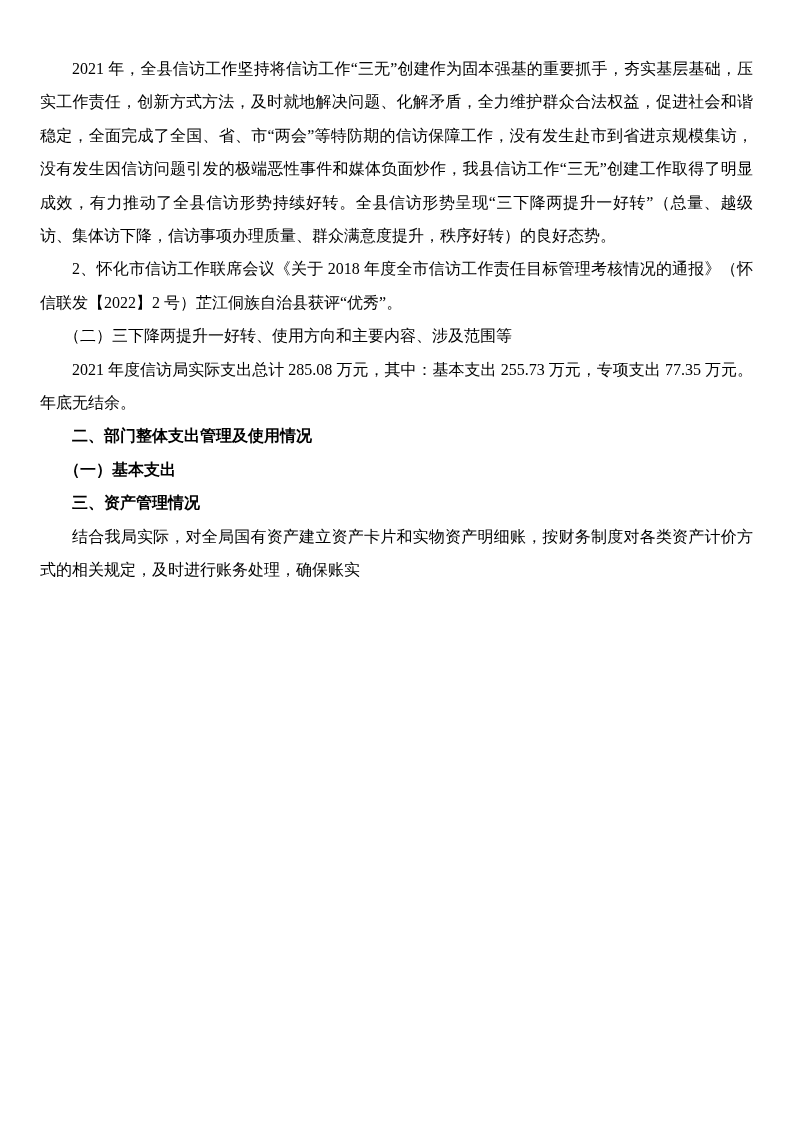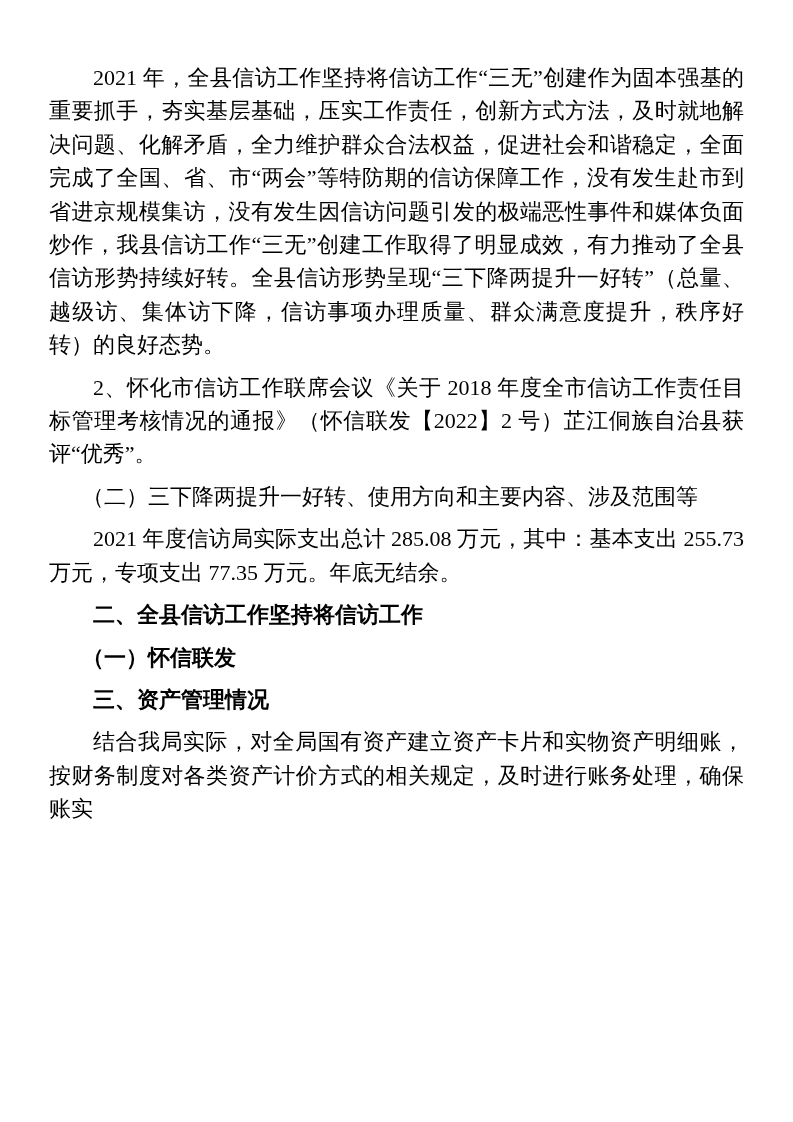--- a/index.html
+++ b/index.html
@@ -14,23 +14,23 @@
     background: #ffffff;
     color: #000000;
     box-sizing: border-box;
     padding: 52px 40px 0 40px;
     overflow: hidden;
   }
   .doc-body {
     width: 713px;
   }
   .para, .heading {
-    margin: 9px;
+    margin: 0;
     padding: 0;
-    font-size: 22px;
+    font-size: 16px;
     line-height: 33.4px;
     text-align: justify;
     text-justify: inter-character;
     word-break: break-all;
   }
   .para {
     font-family: "Liberation Serif", "DejaVu Serif", serif;
     text-indent: 2em;
   }
   .heading {
@@ -44,18 +44,18 @@
 </style>
 </head>
 <body>
 
 <div class="page">
   <div class="doc-body">
     <p class="para">2021 年，全县信访工作坚持将信访工作“三无”创建作为固本强基的重要抓手，夯实基层基础，压实工作责任，创新方式方法，及时就地解决问题、化解矛盾，全力维护群众合法权益，促进社会和谐稳定，全面完成了全国、省、市“两会”等特防期的信访保障工作，没有发生赴市到省进京规模集访，没有发生因信访问题引发的极端恶性事件和媒体负面炒作，我县信访工作“三无”创建工作取得了明显成效，有力推动了全县信访形势持续好转。全县信访形势呈现“三下降两提升一好转”（总量、越级访、集体访下降，信访事项办理质量、群众满意度提升，秩序好转）的良好态势。</p>
     <p class="para">2、怀化市信访工作联席会议《关于 2018 年度全市信访工作责任目标管理考核情况的通报》（怀信联发【2022】2 号）芷江侗族自治县获评“优秀”。</p>
     <p class="para indent-paren">（二）三下降两提升一好转、使用方向和主要内容、涉及范围等</p>
     <p class="para">2021 年度信访局实际支出总计 285.08 万元，其中：基本支出 255.73 万元，专项支出 77.35 万元。年底无结余。</p>
-    <p class="heading">二、全县信访工作坚持将信访工作</p>
-    <p class="heading indent-paren">（一）怀信联发</p>
+    <p class="heading">二、部门整体支出管理及使用情况</p>
+    <p class="heading indent-paren">（一）基本支出</p>
     <p class="heading">三、资产管理情况</p>
     <p class="para">结合我局实际，对全局国有资产建立资产卡片和实物资产明细账，按财务制度对各类资产计价方式的相关规定，及时进行账务处理，确保账实</p>
   </div>
 </div>
 
 </body></html>

